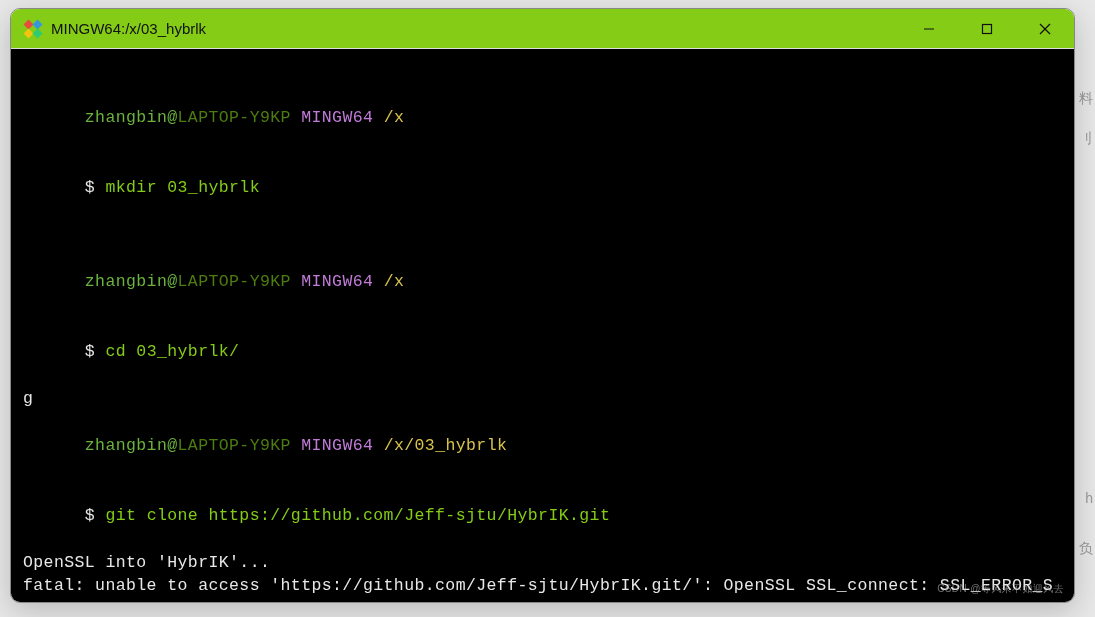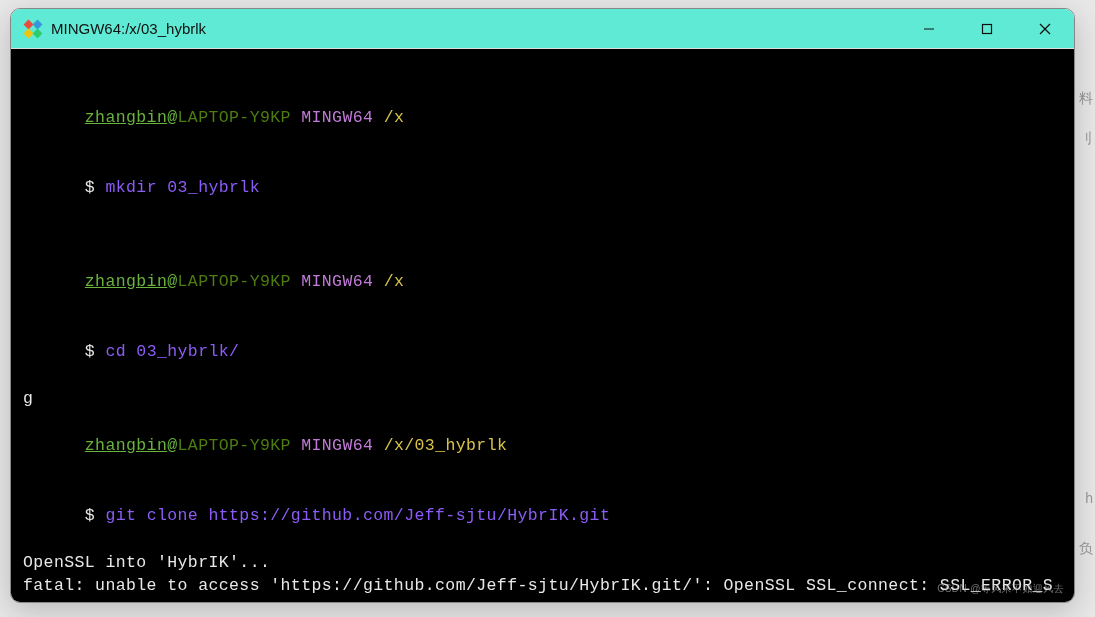--- a/index.html
+++ b/index.html
@@ -22,21 +22,21 @@
       width: 1065px;
       height: 595px;
       background: #fff;
       border: 1px solid #888;
       border-radius: 10px;
       overflow: hidden;
       box-shadow: 0 8px 30px rgba(0,0,0,0.2);
     }
     .titlebar {
       height: 40px;
-      background: #5eead4;
+      background: #84cc16;
       display: flex;
       align-items: center;
       padding: 0 0 0 12px;
       border-bottom: 1px solid #ddd;
     }
     .app-icon {
       width: 20px;
       height: 20px;
       margin-right: 8px;
       flex-shrink: 0;
@@ -79,27 +79,27 @@
       background: #2b2b2b;
     }
     .terminal::-webkit-scrollbar-thumb {
       background: #6e6e6e;
       border-radius: 3px;
     }
     .prompt-line {
       white-space: pre-wrap;
       word-break: break-all;
     }
-    .user { color: #6ab33e; text-decoration: underline; }
+    .user { color: #6ab33e; }
     .host { color: #4d7c0f; }
     .at { color: #6ab33e; }
     .env { color: #c17bd8; margin-top: 9px; }
     .path { color: #d8c44a; }
     .cmd-prompt { color: #e8e8e8; }
-    .cmd { color: #8b5cf6; }
+    .cmd { color: #84cc16; }
     .output { color: #e8e8e8; }
     .blank { height: 1.42em; }
     .watermark {
       position: absolute;
       bottom: 6px;
       right: 10px;
       font-size: 10px;
       color: rgba(200,200,200,0.55);
       font-family: -apple-system, sans-serif;
     }

